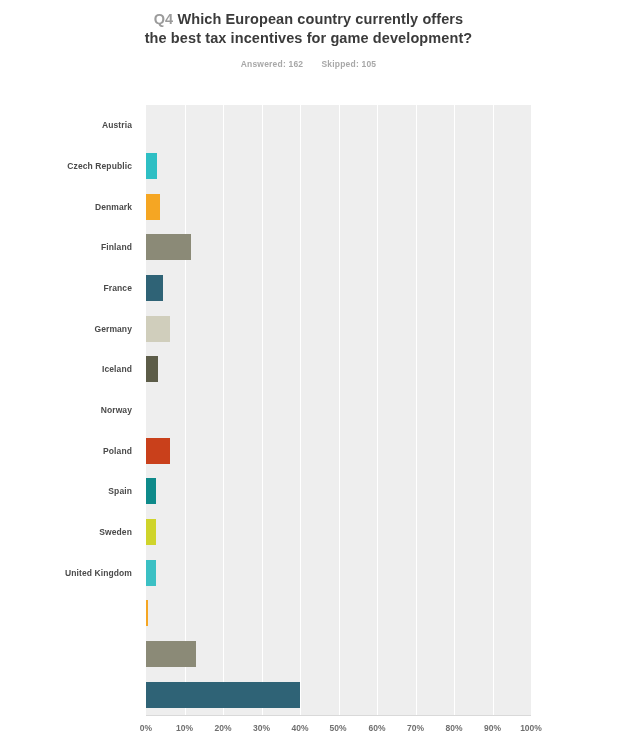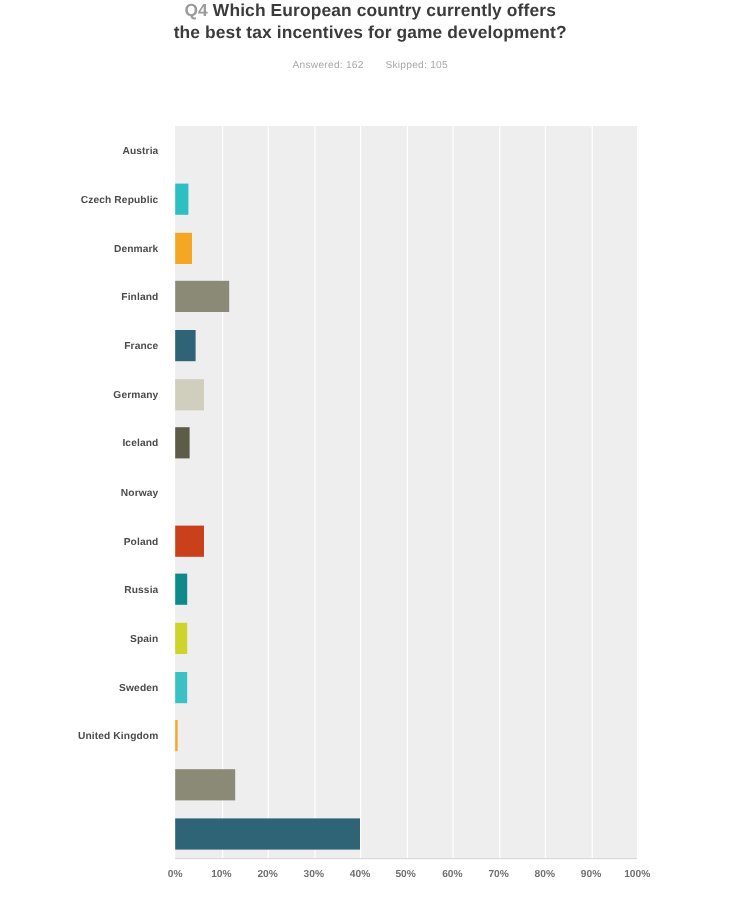--- a/index.html
+++ b/index.html
@@ -17,39 +17,40 @@
   .survey-card {
     width: 617px;
     height: 755px;
     position: relative;
     background: #ffffff;
     box-sizing: border-box;
   }
 
   
   .chart-header {
+    padding-top: 10px;
     text-align: center;
   }
   .chart-title {
     font-size: 14.5px;
     font-weight: bold;
     color: #3b3b3b;
     line-height: 19px;
     margin: 0 auto;
     width: 330px;
     letter-spacing: 0.1px;
   }
   .q-number {
     color: #9b9b9b;
     font-weight: bold;
   }
   .chart-substats {
     margin-top: 11px;
     font-size: 8.5px;
-    font-weight: normal;
+    font-weight: bold;
     color: #a8a8a8;
     letter-spacing: 0.2px;
   }
   .stat-gap {
     display: inline-block;
     width: 13px;
   }
 
   
   .plot-wrap {
@@ -187,21 +188,20 @@
     <div class="ylabels">
         <div class="ylabel">Austria</div>
         <div class="ylabel">Czech Republic</div>
         <div class="ylabel">Denmark</div>
         <div class="ylabel">Finland</div>
         <div class="ylabel">France</div>
         <div class="ylabel">Germany</div>
         <div class="ylabel">Iceland</div>
         <div class="ylabel">Norway</div>
         <div class="ylabel">Poland</div>
-        <div class="ylabel">Russia</div>
         <div class="ylabel">Spain</div>
         <div class="ylabel">Sweden</div>
         <div class="ylabel">United Kingdom</div>
       </div>
     <div class="rows">
         <div class="row">
           <div class="bar" style="width: 0px; background: rgb(238, 238, 238);"></div>
         </div>
         <div class="row">
           <div class="bar" style="width: 10.78px; background: rgb(46, 191, 196);"></div>

